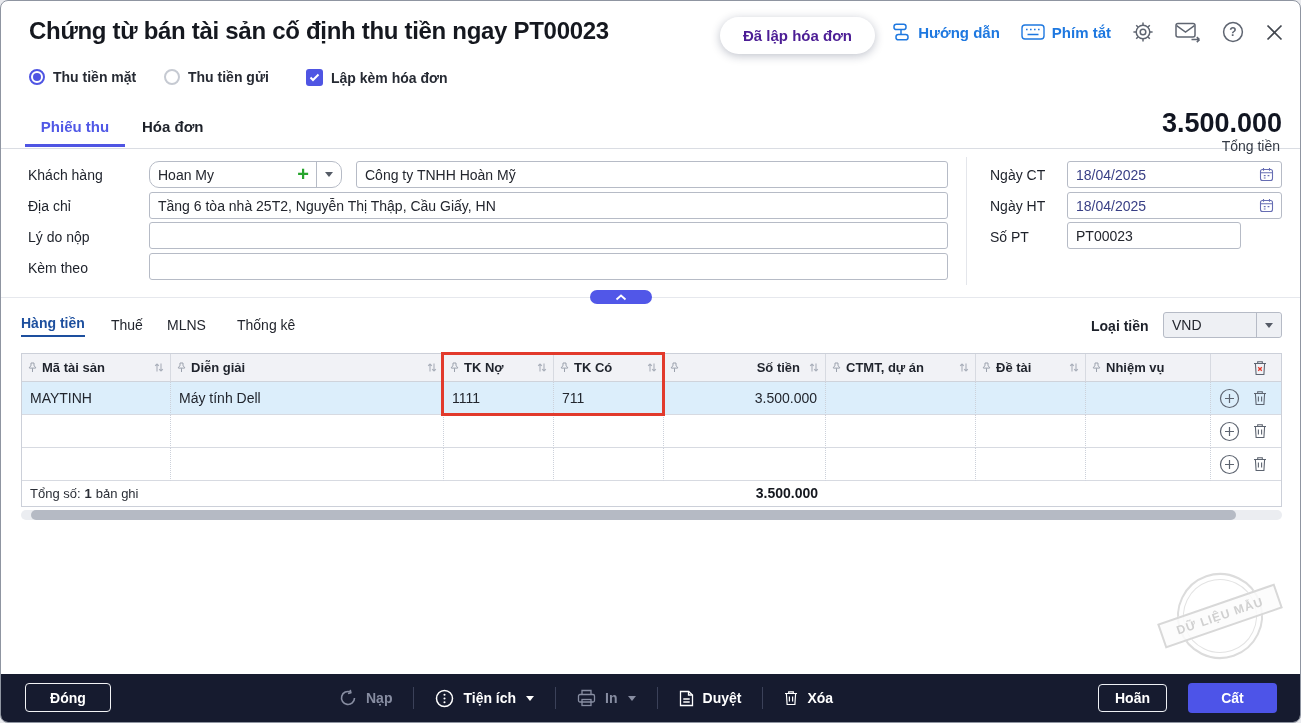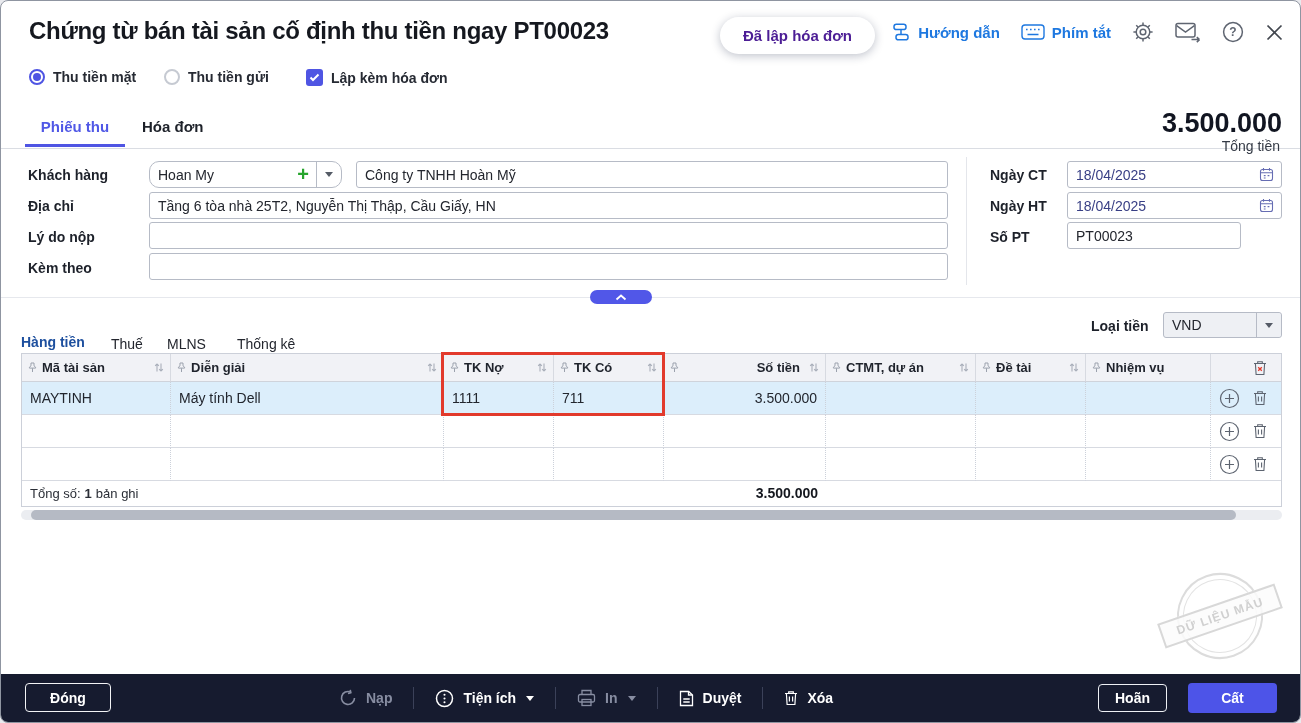--- a/index.html
+++ b/index.html
@@ -30,21 +30,21 @@
   
   #tab-receipt { position:absolute; left:24px; top:117px; width:100px; text-align:center;
                  color:#5058e6; font-weight:bold; font-size:15px; cursor:pointer; }
   #tab-underline { position:absolute; left:24px; top:143px; width:100px; height:3px; background:#4f55e3; }
   #tab-invoice { position:absolute; left:141px; top:117px; color:#1d2129; font-weight:bold; font-size:15px; cursor:pointer; }
   #hdr-divider { position:absolute; left:0; top:147px; width:100%; height:1px; background:#dadde3; }
   #total-label { position:absolute; right:20px; top:89px; font-size:14px; color:#343a45;margin-top:48px; }
   #total-value { position:absolute; right:18px; top:107px; font-size:27px; font-weight:bold; color:#111521; }
 
   
-  .flabel { position:absolute; font-size:14px; font-weight:bold; color:#1d212a;padding-left:7px; }
+  .flabel { position:absolute; font-size:14px; font-weight:normal; color:#1d212a;padding-left:7px; }
   #lbl-customer { left:20px; top:166px; } #lbl-address { left:20px; top:197px; }
   #lbl-reason { left:20px; top:228px; } #lbl-attach { left:20px; top:259px; }
   #lbl-docdate { left:982px; top:166px; } #lbl-postdate { left:982px; top:197px; } #lbl-receiptno { left:982px; top:228px; }
 
   .inp { position:absolute; height:27px; border:1px solid #b6bbc6; border-radius:3px; background:#fff;
          font-family:inherit; font-size:14px; color:#23262e; padding:0 8px; outline:none; }
   #customer-combo { position:absolute; left:148px; top:160px; width:193px; height:27px;
                     border:1px solid #b6bbc6; border-radius:10px; background:#fff; display:flex; align-items:center; }
   #customer-combo input { border:none; outline:none; flex:1; min-width:0; height:100%; padding:0 6px 0 8px;
                           font-family:inherit; font-size:14px; color:#23262e; background:transparent; }
@@ -65,21 +65,21 @@
                    font-family:inherit; font-size:14px; color:#383f85; background:transparent; }
   .datebox svg { margin-right:7px; cursor:pointer; }
   #receipt-no { left:1066px; top:221px; width:174px; }
 
   
   #mid-divider { position:absolute; left:0; top:296px; width:100%; height:1px; background:#e6e8ed; }
   #collapse { position:absolute; left:589px; top:289px; width:62px; height:14px; border-radius:8px;
               background:#5157e8; display:flex; align-items:center; justify-content:center; cursor:pointer; }
 
   
-  .dtab { position:absolute; top:316px; font-size:14px; color:#23262e; cursor:pointer;margin-top:19px; }
+  .dtab { position:absolute; top:316px; font-size:14px; color:#23262e; cursor:pointer; }
   #dtab-0 { left:20px; top:314px; font-weight:bold; color:#1d4f9e; border-bottom:2px solid #1d4f9e; padding-bottom:4px; }
   #dtab-1 { left:110px; } #dtab-2 { left:166px; } #dtab-3 { left:236px; }
   #currency-label { position:absolute; left:1090px; top:317px; font-size:14px; font-weight:bold; color:#1d212a; }
   #currency-select { position:absolute; left:1162px; top:311px; width:119px; height:26px; border:1px solid #b6bbc6;
                      border-radius:3px; background:#eef0f4; display:flex; align-items:center; cursor:pointer; }
   #currency-select .val { flex:1; padding-left:8px; font-size:14px; color:#23262e; }
   #currency-select .combo-caret { background:#eef0f4; border-radius:0 3px 3px 0; }
 
   
   #table { position:absolute; left:20px; top:352px; width:1261px; border:1px solid #ccd0d9; background:#fff; }

